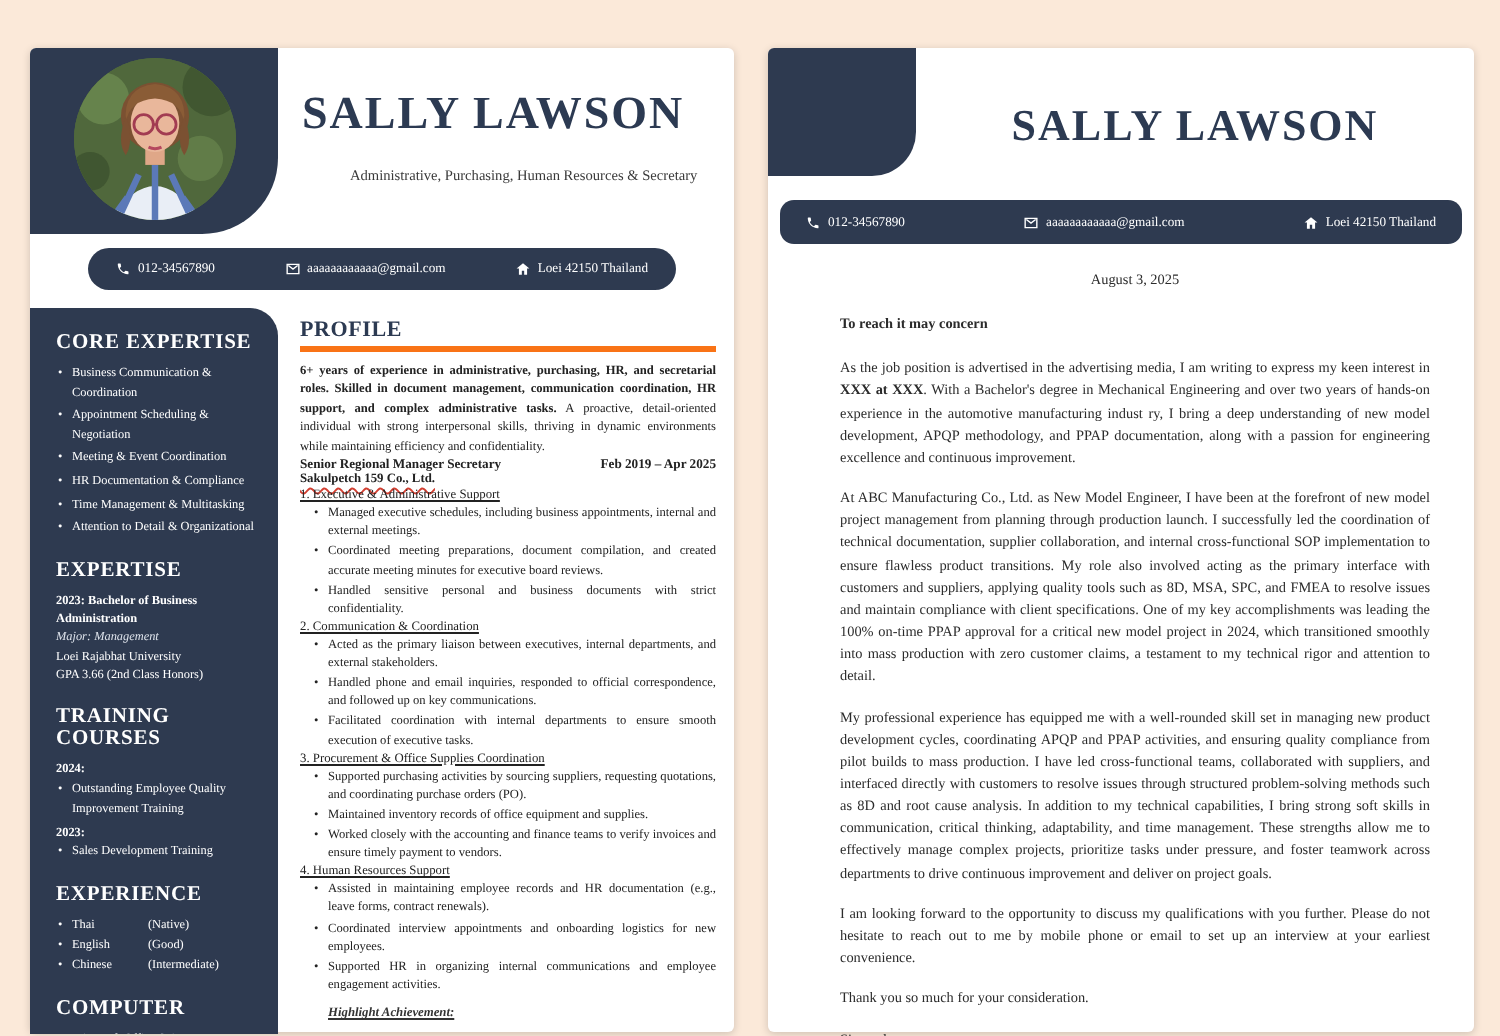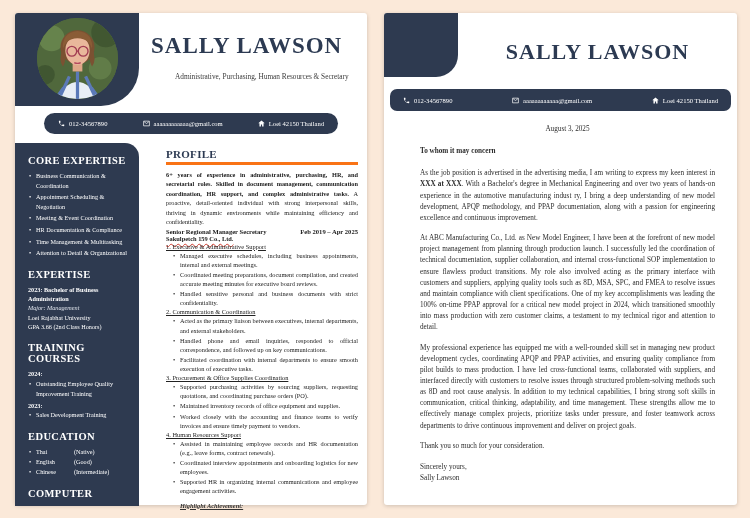--- a/index.html
+++ b/index.html
@@ -1,19 +1,19 @@
 <!DOCTYPE html>
 <html><head>
 <meta charset="utf-8">
 <style>
   * { margin:0; padding:0; box-sizing:border-box; }
   html,body { width:750px; height:518px; }
   body { background:#fbe9d9; font-family:"Liberation Serif","DejaVu Serif",serif; }
   .stage { position:relative; width:750px; height:518px; overflow:hidden; }
-  .page { position:absolute; top:13px; background:#ffffff; height:492px; border-radius:3px;
+  .page { position:absolute; top:24px; background:#ffffff; height:492px; border-radius:3px;
           box-shadow:0 1px 4px rgba(0,0,0,.18); }
   .page.resume { left:15px; width:352px; }
   .page.letter { left:384px; width:353px; }
 
   
   .contact-bar { display:flex; align-items:center; justify-content:space-between;
                  background:#2e3a50; color:#fff; font-size:6.6px; }
   .contact-item { display:flex; align-items:center; gap:4px; white-space:nowrap; }
   .cicon { display:inline-flex; }
   .cicon svg { width:7px; height:7px; fill:#fff; }
@@ -24,21 +24,21 @@
                  background:#2e3a50; border-radius:3px 0 38px 0; }
   .photo { position:absolute; left:22px; top:5px; width:81px; height:81px;
            border-radius:50%; overflow:hidden; background:#55703f; }
   .photo svg { width:100%; height:100%; display:block; }
   .name-block { position:absolute; left:136px; top:20px; width:210px; }
   .r-name { font-size:23px; font-weight:700; letter-spacing:1px; color:#2c3a52; }
   .r-subtitle { margin-top:13px; font-size:7.3px; color:#3a3a3a;margin-left:24px; }
   .resume .contact-bar { margin:7px 29px 0 29px; height:21px; border-radius:11px; padding:0 14px; }
 
   
-  .r-body { display:flex; margin-top:9px; height:363px;gap:16px; }
+  .r-body { display:flex; margin-top:9px; height:363px; }
   .sidebar { flex:0 0 124px; background:#2e3a50; border-radius:0 14px 0 0; color:#fff;
              padding:12px 8px 10px 13px; overflow:hidden; }
   .sidebar h3 { font-size:10.5px; font-weight:700; letter-spacing:.4px; margin:11px 0 5px 0; }
   .sidebar h3:first-child { margin-top:0; }
   .s-list { list-style:none; }
   .s-list li { position:relative; font-size:6.2px; line-height:1.55; padding-left:8px; margin-bottom:2px; }
   .s-list li::before { content:"•"; position:absolute; left:1px; }
   .edu-line { font-size:6.2px; line-height:1.5; }
   .edu-degree { font-weight:700; }
   .edu-major { font-style:italic; color:#dfe4ec; }
@@ -170,21 +170,21 @@
         <ul class="s-list">
 
         <li>Outstanding Employee Quality Improvement Training</li>
           </ul>
         <div class="t-year">2023:</div>
         <ul class="s-list">
 
         <li>Sales Development Training</li>
           </ul>
 
-        <h3>EDUCATION</h3>
+        <h3>EXPERIENCE</h3>
         <div>
 
             <div class="lang-row">
               <span class="lang-name">Thai</span>
               <span>(Native)</span>
             </div>
 
             <div class="lang-row">
               <span class="lang-name">English</span>
               <span>(Good)</span>
@@ -278,26 +278,27 @@
           <svg viewBox="0 0 24 24">
               <path d="M12 2 L23 11 H19 V22 H14 V15 H10 V22 H5 V11 H1 Z"></path>
             </svg>
         </span>
         <span>Loei 42150 Thailand</span>
       </span>
     </div>
 
     <div class="letter-body">
       <p class="date">August 3, 2025</p>
-      <p class="salutation">To whom it may concern</p>
+      <p class="salutation">To reach it may concern</p>
       <p><span>As the job position is advertised in the advertising media, I am writing to express my keen interest in </span><span class="bold">XXX at XXX</span><span>. With a Bachelor's degree in Mechanical Engineering and over two years of hands-on experience in the automotive manufacturing indust ry, I bring a deep understanding of new model development, APQP methodology, and PPAP documentation, along with a passion for engineering excellence and continuous improvement.</span></p>
       <div>
 
       <p>At ABC Manufacturing Co., Ltd. as New Model Engineer, I have been at the forefront of new model project management from planning through production launch. I successfully led the coordination of technical documentation, supplier collaboration, and internal cross-functional SOP implementation to ensure flawless product transitions. My role also involved acting as the primary interface with customers and suppliers, applying quality tools such as 8D, MSA, SPC, and FMEA to resolve issues and maintain compliance with client specifications. One of my key accomplishments was leading the 100% on-time PPAP approval for a critical new model project in 2024, which transitioned smoothly into mass production with zero customer claims, a testament to my technical rigor and attention to detail.</p>
           <p>My professional experience has equipped me with a well-rounded skill set in managing new product development cycles, coordinating APQP and PPAP activities, and ensuring quality compliance from pilot builds to mass production. I have led cross-functional teams, collaborated with suppliers, and interfaced directly with customers to resolve issues through structured problem-solving methods such as 8D and root cause analysis. In addition to my technical capabilities, I bring strong soft skills in communication, critical thinking, adaptability, and time management. These strengths allow me to effectively manage complex projects, prioritize tasks under pressure, and foster teamwork across departments to drive continuous improvement and deliver on project goals.</p>
+          <p>I am looking forward to the opportunity to discuss my qualifications with you further. Please do not hesitate to reach out to me by mobile phone or email to set up an interview at your earliest convenience.</p>
         </div>
       <div class="closing">
         <p class="thanks">Thank you so much for your consideration.</p>
         <p>Sincerely yours,</p>
         <p>Sally Lawson</p>
       </div>
     </div>
   </div>
 
 </div>

